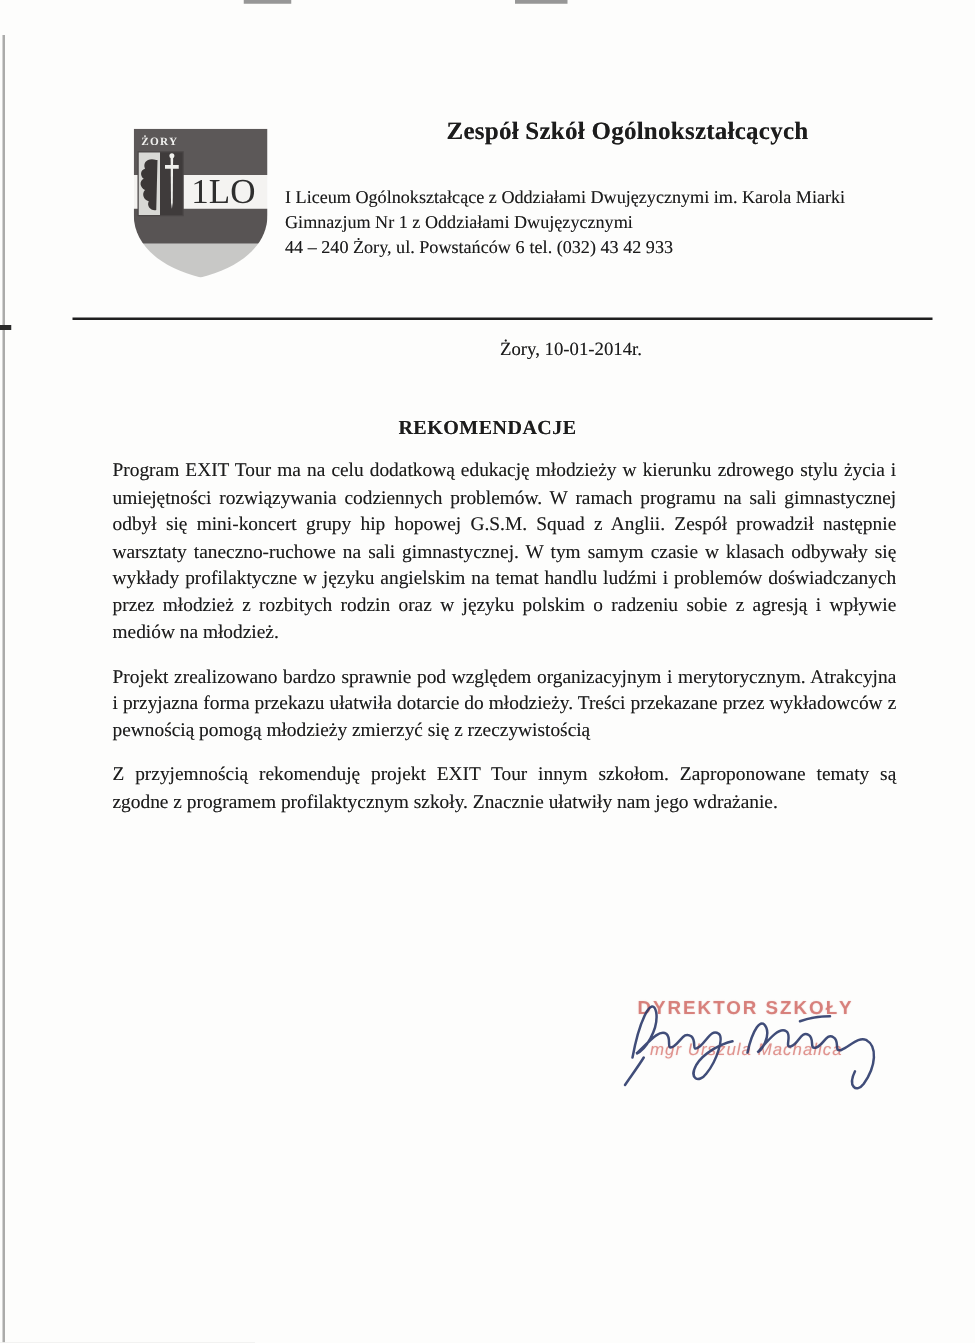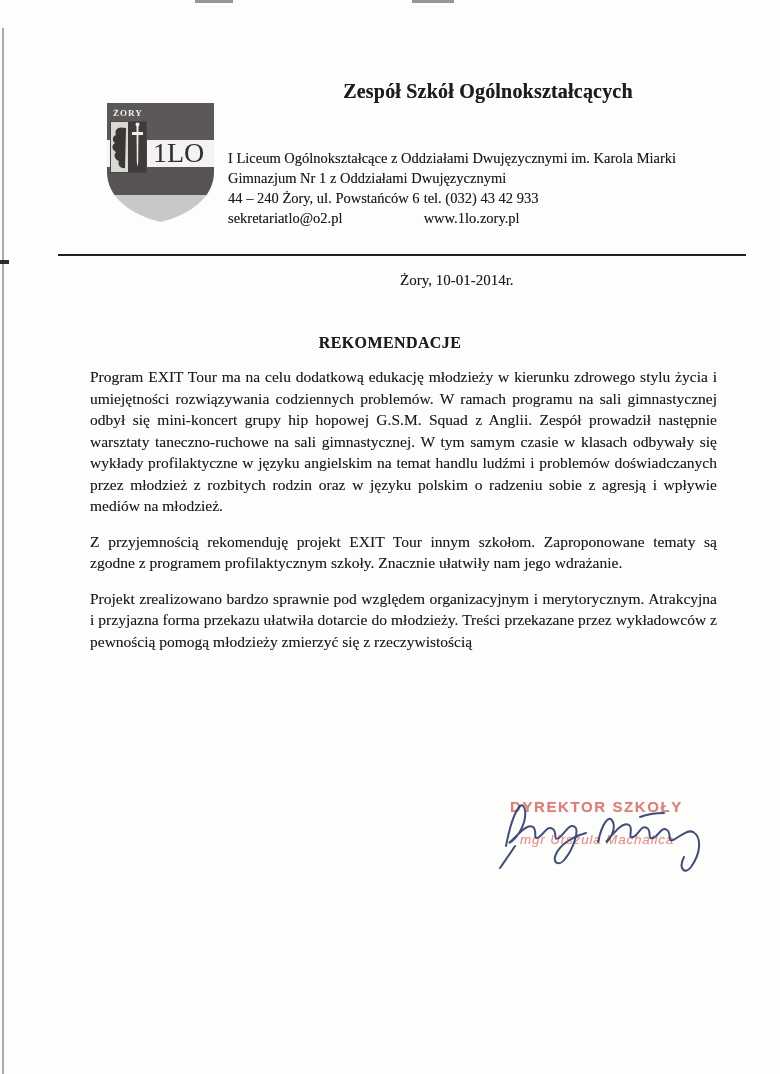--- a/index.html
+++ b/index.html
@@ -13,21 +13,21 @@
   }
   
   .scan-edge-left{position:absolute;left:2px;top:28px;width:2px;height:1046px;background:#8f8f8f;opacity:.75;}
   .scan-mark-top-1{position:absolute;left:195px;top:0;width:38px;height:3px;background:#444;opacity:.55;}
   .scan-mark-top-2{position:absolute;left:412px;top:0;width:42px;height:3px;background:#444;opacity:.55;}
   .scan-dash-left{position:absolute;left:0;top:260px;width:9px;height:4px;background:#2a2a2a;}
   
   .logo{position:absolute;left:103px;top:100px;}
   .org-name{
     position:absolute;left:228px;top:80px;width:520px;
-    margin:0;text-align:center;
+    margin:14px;text-align:center;
     font-size:20px;font-weight:bold;letter-spacing:.2px;
     text-shadow:0 0 .5px rgba(0,0,0,.55);
   }
   .head-lines{
     position:absolute;left:228px;top:119px;width:520px;
     font-size:14.5px;line-height:20px;
     text-shadow:0 0 .4px rgba(0,0,0,.45);
     margin-top:29px;
   }
   .head-col-left{display:inline-block;width:192px;}
@@ -108,36 +108,32 @@
 
   <h1 class="org-name">Zespół Szkół Ogólnokształcących</h1>
 
   <div class="head-lines">
     <div>I Liceum Ogólnokształcące z Oddziałami Dwujęzycznymi im. Karola Miarki</div>
     <div>Gimnazjum Nr 1 z Oddziałami Dwujęzycznymi</div>
     <div>
       <span class="head-col-left">44 – 240 Żory, ul. Powstańców 6</span>
       <span>tel. (032) 43 42 933</span>
     </div>
-    <div>
-      <span class="head-col-left">sekretariatlo@o2.pl</span>
-      <span>www.1lo.zory.pl</span>
-    </div>
   </div>
 
   <div class="rule"></div>
 
   <div class="date-line">Żory, 10-01-2014r.</div>
 
   <div class="doc-title">REKOMENDACJE</div>
 
   <main class="letter-body">
     <p>Program EXIT Tour ma na celu dodatkową edukację młodzieży w kierunku zdrowego stylu życia i umiejętności rozwiązywania codziennych problemów. W ramach programu na sali gimnastycznej odbył się mini-koncert grupy hip hopowej G.S.M. Squad z Anglii. Zespół prowadził następnie warsztaty taneczno-ruchowe na sali gimnastycznej. W tym samym czasie w klasach odbywały się wykłady profilaktyczne w języku angielskim na temat handlu ludźmi i problemów doświadczanych przez młodzież z rozbitych rodzin oraz w języku polskim o radzeniu sobie z agresją i wpływie mediów na młodzież.</p>
+    <p>Projekt zrealizowano bardzo sprawnie pod względem organizacyjnym i merytorycznym. Atrakcyjna i przyjazna forma przekazu ułatwiła dotarcie do młodzieży. Treści przekazane przez wykładowców z pewnością pomogą młodzieży zmierzyć się z rzeczywistością</p>
     <p>Z przyjemnością rekomenduję projekt EXIT Tour innym szkołom. Zaproponowane tematy są zgodne z programem profilaktycznym szkoły. Znacznie ułatwiły nam jego wdrażanie.</p>
-    <p>Projekt zrealizowano bardzo sprawnie pod względem organizacyjnym i merytorycznym. Atrakcyjna i przyjazna forma przekazu ułatwiła dotarcie do młodzieży. Treści przekazane przez wykładowców z pewnością pomogą młodzieży zmierzyć się z rzeczywistością</p>
   </main>
 
   <div class="signature-block">
     <div class="stamp-line1">DYREKTOR SZKOŁY</div>
     <div class="stamp-line2">mgr Urszula Machalica</div>
     <svg class="signature-svg" width="240" height="100" viewBox="0 0 240 100">
       <g fill="none" stroke="#2c3a6b" stroke-width="2" stroke-linecap="round" opacity="0.9">
 
         <path d="M8,88 C12,82 18,74 23,66"></path>
 

